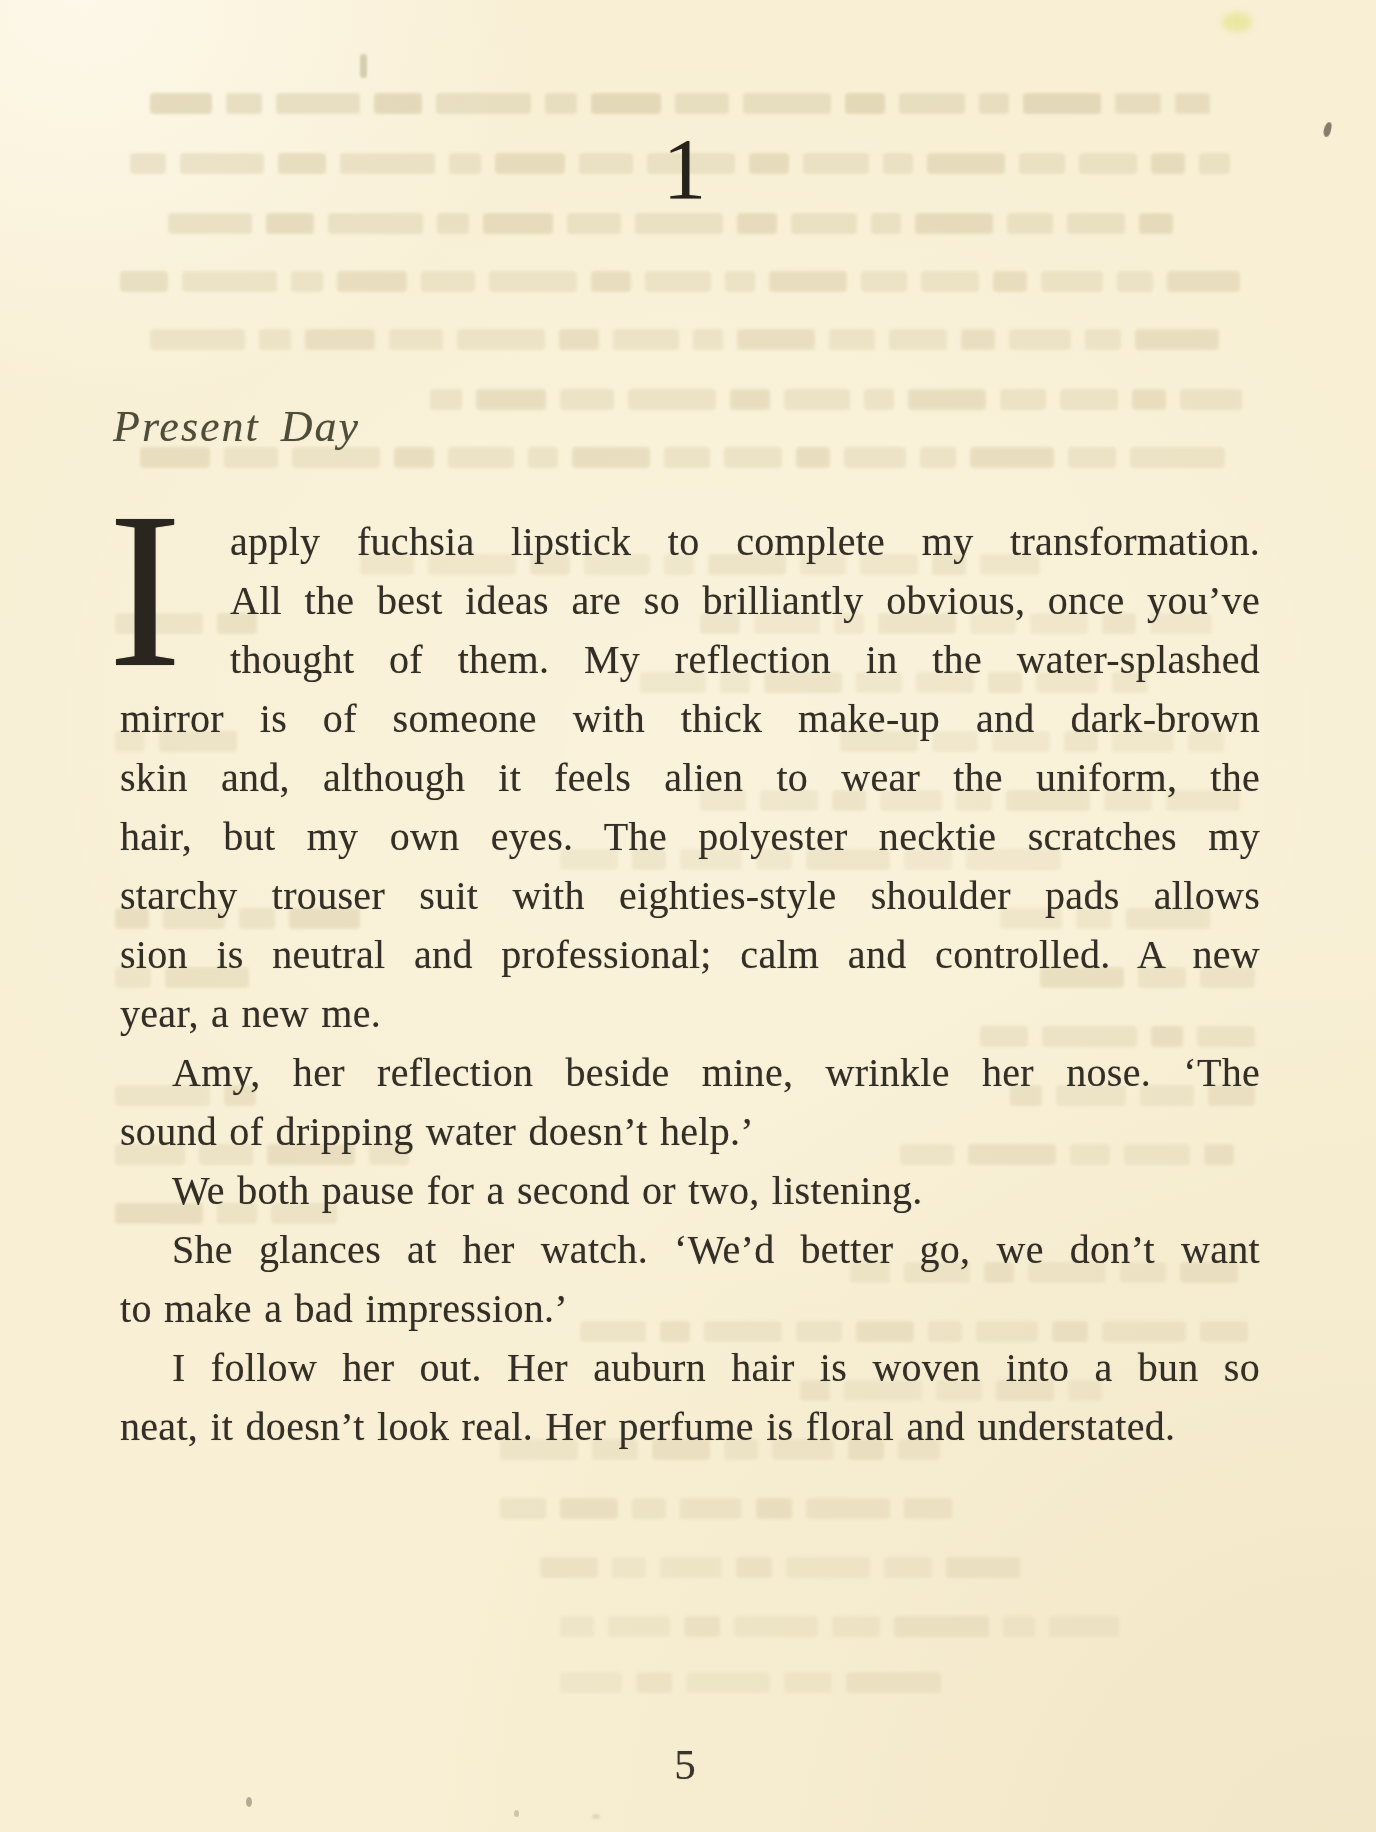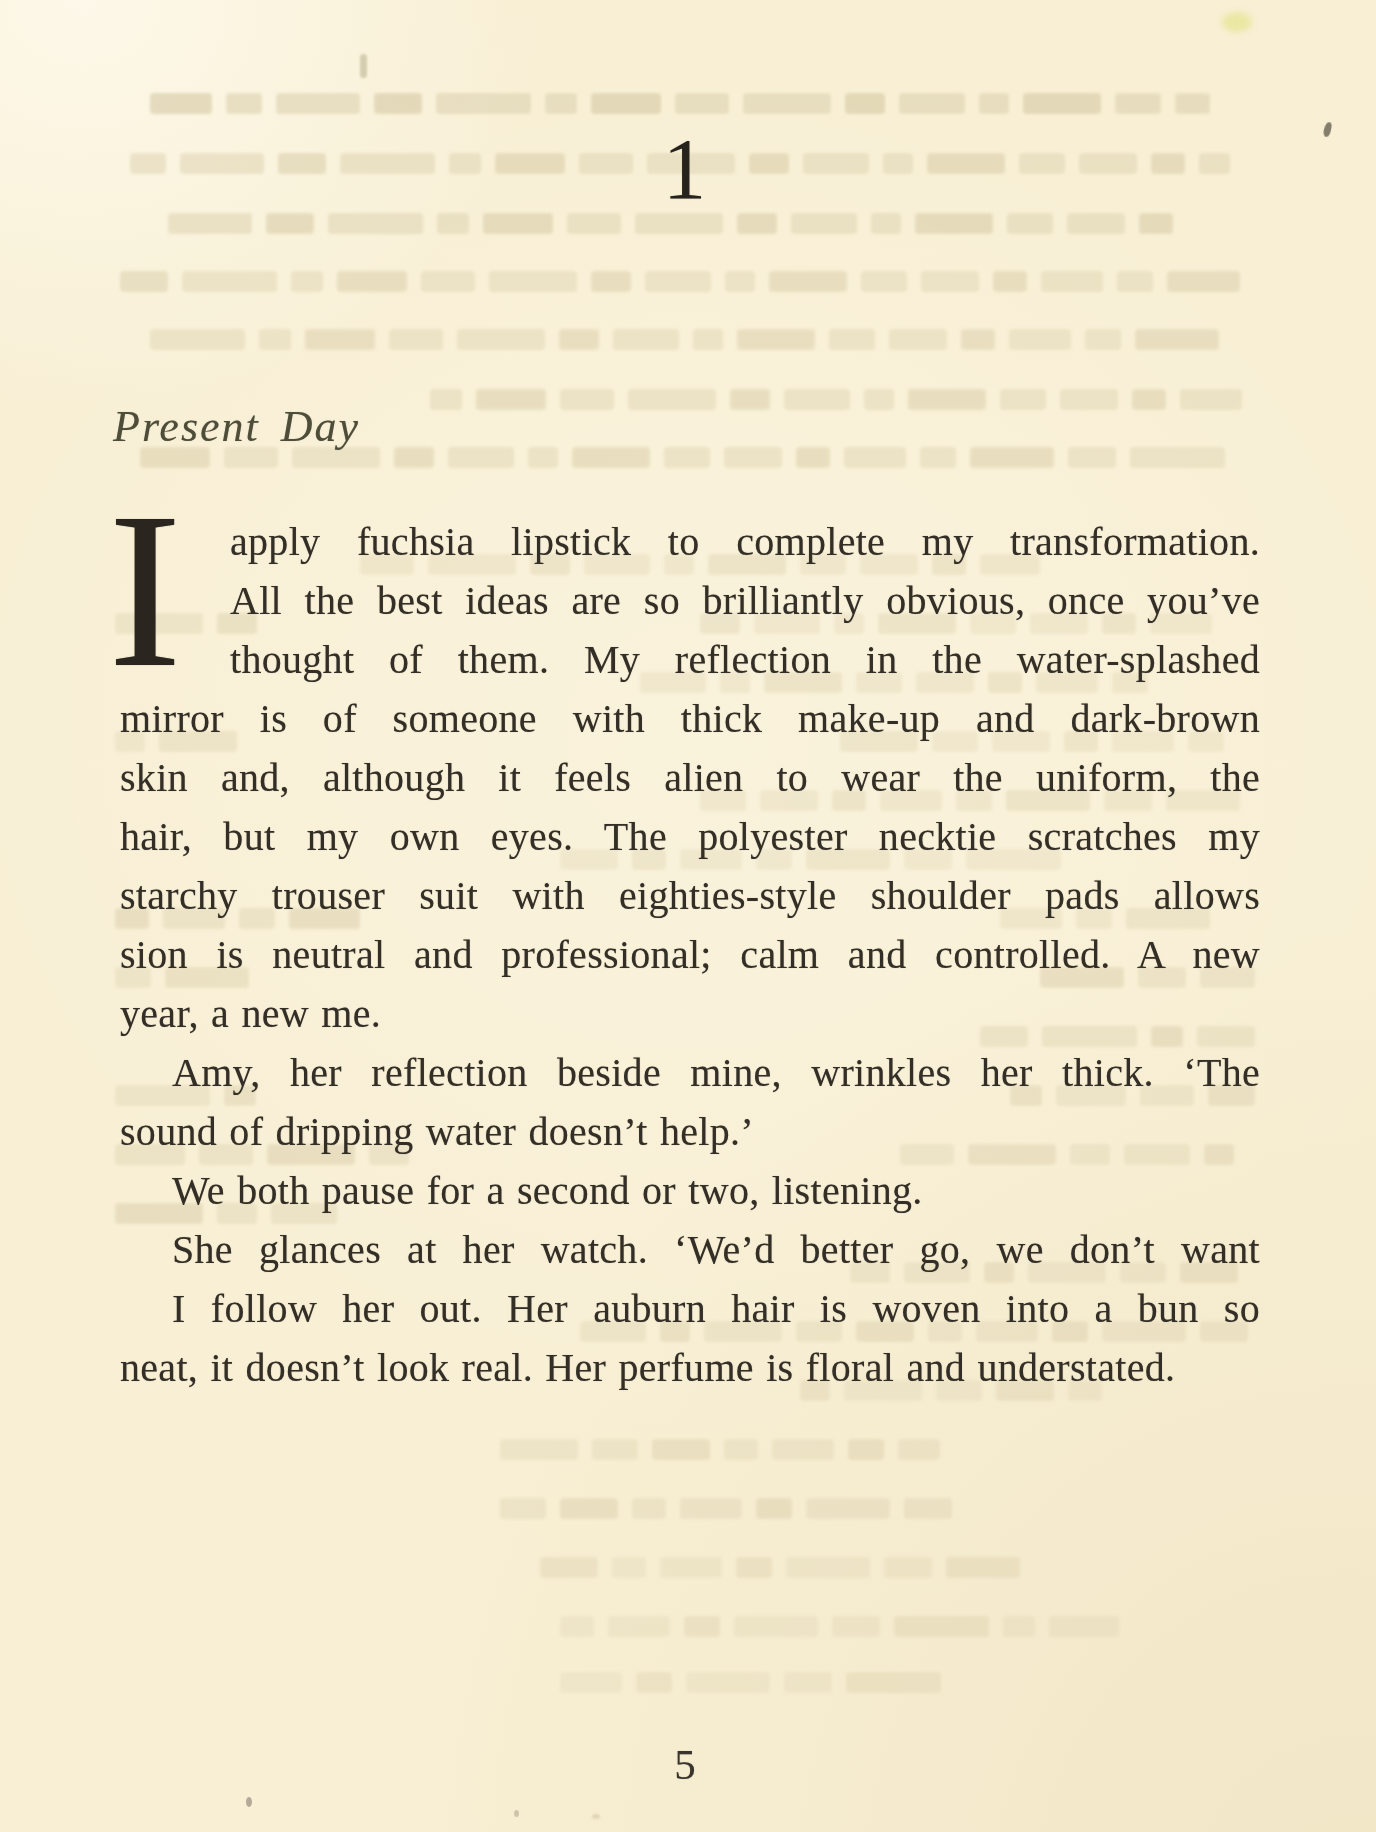--- a/index.html
+++ b/index.html
@@ -406,24 +406,25 @@
   <div class="body-block" id="body-block">
       <div class="line just dc">apply fuchsia lipstick to complete my transformation.</div>
       <div class="line just dc">All the best ideas are so brilliantly obvious, once you’ve</div>
       <div class="line just dc">thought of them. My reflection in the water-splashed</div>
       <div class="line just">mirror is of someone with thick make-up and dark-brown</div>
       <div class="line just">skin and, although it feels alien to wear the uniform, the</div>
       <div class="line just">hair, but my own eyes. The polyester necktie scratches my</div>
       <div class="line just">starchy trouser suit with eighties-style shoulder pads allows</div>
       <div class="line just">sion is neutral and professional; calm and controlled. A new</div>
       <div class="line end">year, a new me.</div>
-      <div class="line just ind">Amy, her reflection beside mine, wrinkles her thick. ‘The</div>
+      <div class="line just ind">Amy, her reflection beside mine, wrinkle her nose. ‘The</div>
       <div class="line end">sound of dripping water doesn’t help.’</div>
       <div class="line end ind">We both pause for a second or two, listening.</div>
       <div class="line just ind">She glances at her watch. ‘We’d better go, we don’t want</div>
+      <div class="line end">to make a bad impression.’</div>
       <div class="line just ind">I follow her out. Her auburn hair is woven into a bun so</div>
       <div class="line end">neat, it doesn’t look real. Her perfume is floral and understated.</div>
     </div>
 
   <div class="page-number">5</div>
 
   <div class="speck stain"></div>
   <div class="speck comma"></div>
   <div class="speck smudge"></div>
   <div class="speck dot1"></div>

